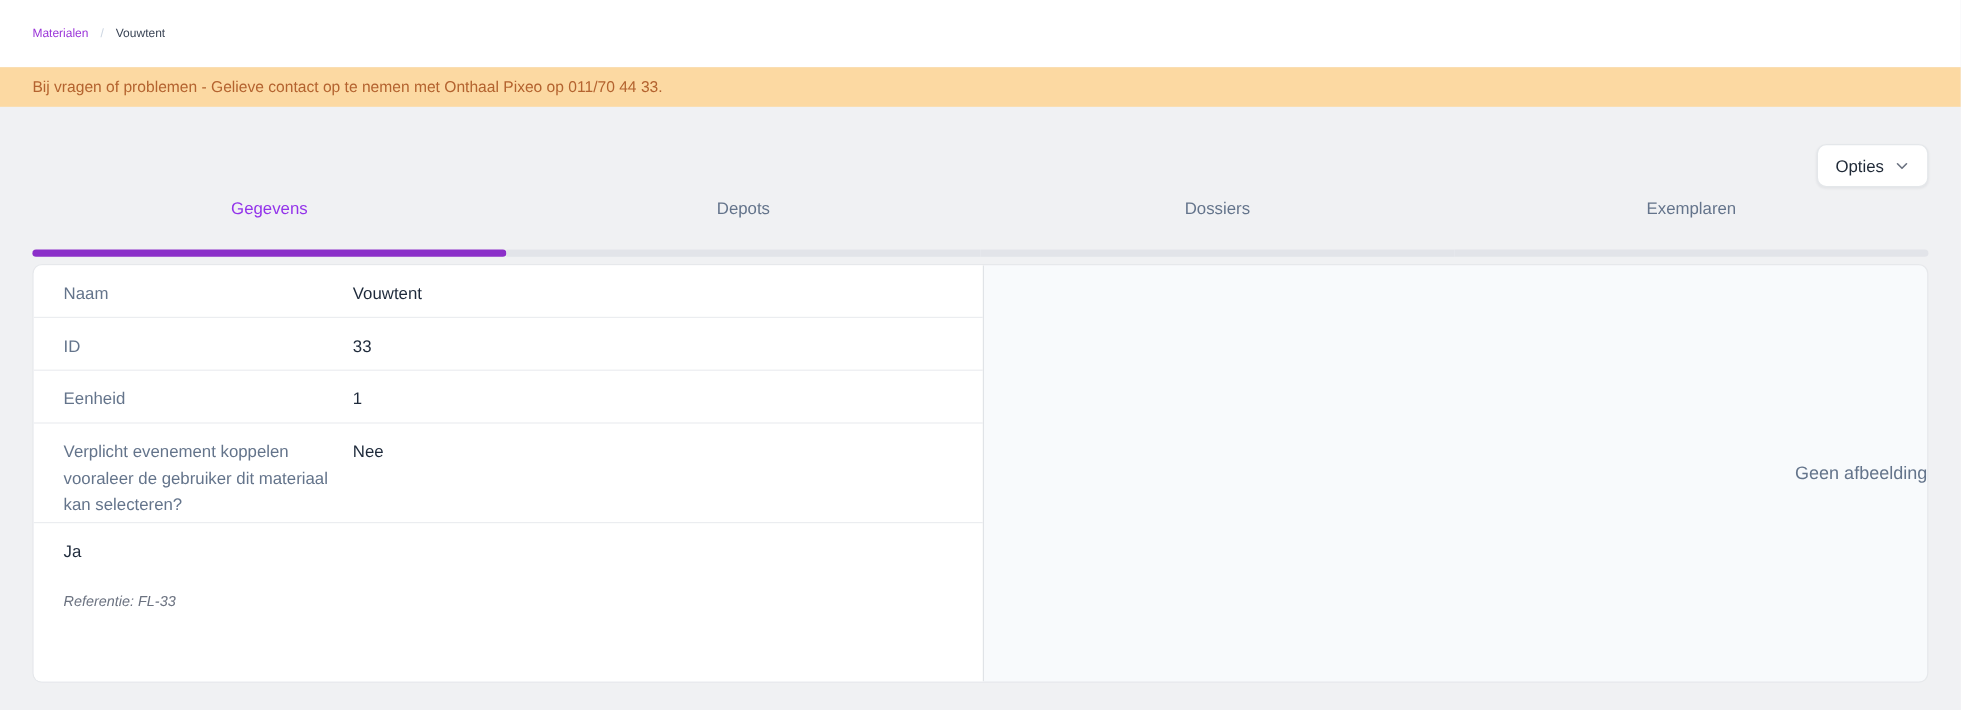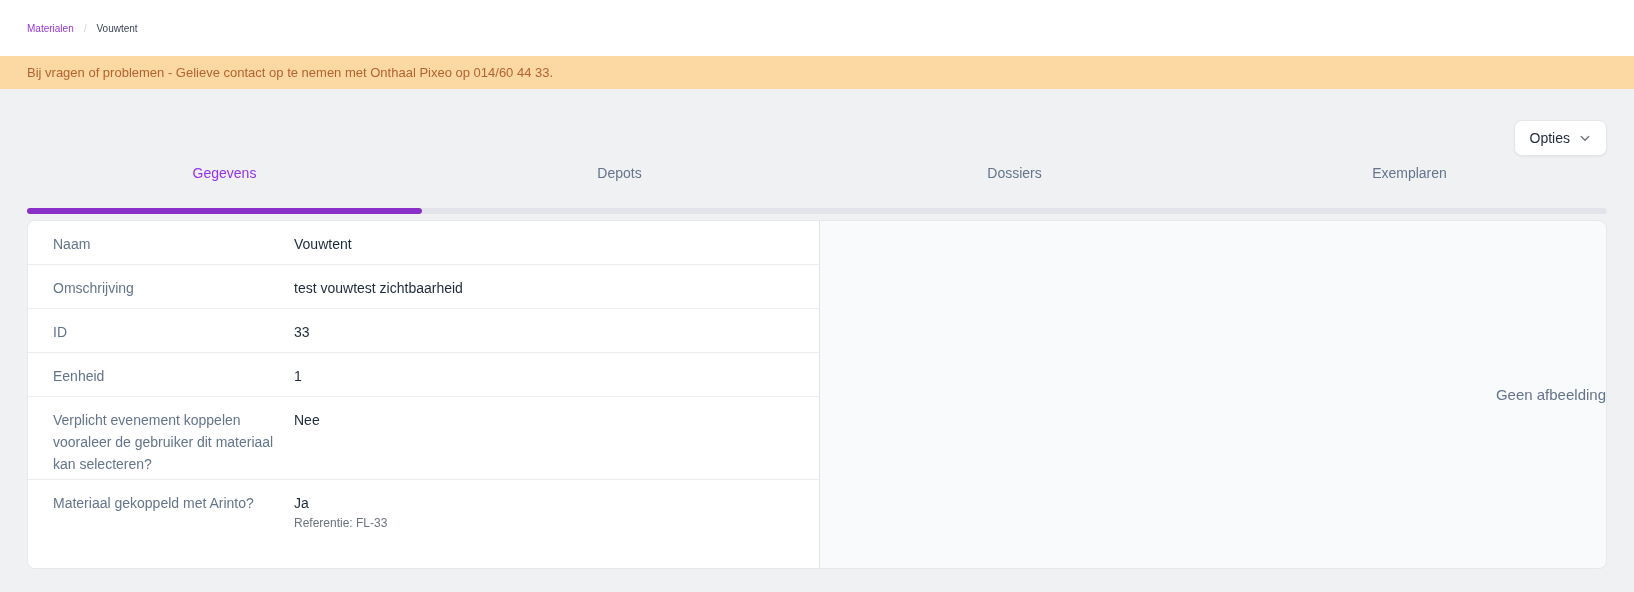--- a/index.html
+++ b/index.html
@@ -111,23 +111,24 @@
     color: #64748b;
     padding-right: 20px;
   }
   .row-value-wrap { flex: 1; }
   .row-value {
     font-size: 14px;
     line-height: 22px;
     color: #1e2a3b;
   }
   .row-sub {
-    margin-top: 2px;
+    margin-top: 24px;
     font-size: 12px;
     color: #6b7280;
+    font-style: italic;
   }
 
   .image-panel {
     flex: 1;
     display: flex;
     align-items: center;
     justify-content: flex-end;
   }
   .image-placeholder { font-size: 15px; color: #64748b; }
 </style>
@@ -136,21 +137,21 @@
 
 <div class="header">
   <div class="breadcrumb">
     <a class="crumb-link">Materialen</a>
     <span class="crumb-sep">/</span>
     <span class="crumb-current">Vouwtent</span>
   </div>
 </div>
 
 <div class="banner">
-  <span>Bij vragen of problemen - Gelieve contact op te nemen met Onthaal Pixeo op 014/60 44 33.</span>
+  <span>Bij vragen of problemen - Gelieve contact op te nemen met Onthaal Pixeo op 011/70 44 33.</span>
 </div>
 
 <div class="main">
 
   <div class="options-row">
     <button class="options-button">
       <span>Opties</span>
       <span class="chev">
         <svg width="12" height="12" viewBox="0 0 16 16" fill="none" stroke="currentColor" stroke-width="1.8" stroke-linecap="round" stroke-linejoin="round">
             <polyline points="3,6 8,11 13,6"></polyline>
@@ -181,45 +182,38 @@
   <div class="card">
 
     <div class="details-table">
       <div class="row">
         <div class="row-label">Naam</div>
         <div class="row-value-wrap">
             <div class="row-value">Vouwtent</div>
           </div>
       </div>
       <div class="row">
-        <div class="row-label">Omschrijving</div>
-        <div class="row-value-wrap">
-            <div class="row-value">test vouwtest zichtbaarheid</div>
-          </div>
-      </div>
-      <div class="row">
         <div class="row-label">ID</div>
         <div class="row-value-wrap">
             <div class="row-value">33</div>
           </div>
       </div>
       <div class="row">
         <div class="row-label">Eenheid</div>
         <div class="row-value-wrap">
             <div class="row-value">1</div>
           </div>
       </div>
       <div class="row">
         <div class="row-label">Verplicht evenement koppelen vooraleer de gebruiker dit materiaal kan selecteren?</div>
         <div class="row-value-wrap">
             <div class="row-value">Nee</div>
           </div>
       </div>
       <div class="row">
-        <div class="row-label">Materiaal gekoppeld met Arinto?</div>
         <div class="row-value-wrap">
           <div class="row-value">Ja</div>
           <div class="row-sub">Referentie: FL-33</div>
         </div>
       </div>
     </div>
 
     <div class="image-panel">
       <span class="image-placeholder">Geen afbeelding</span>
     </div>

